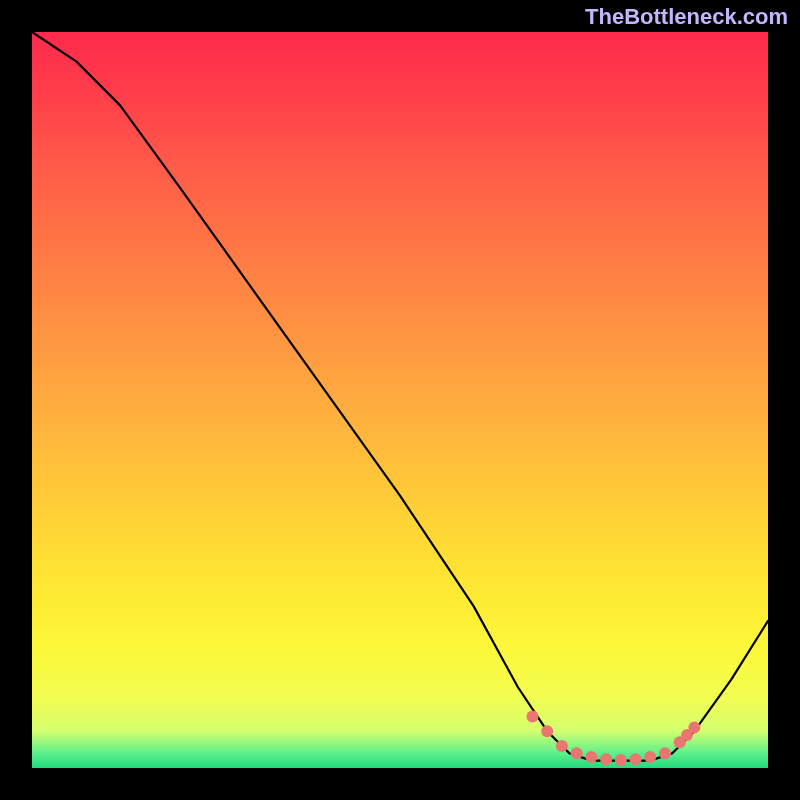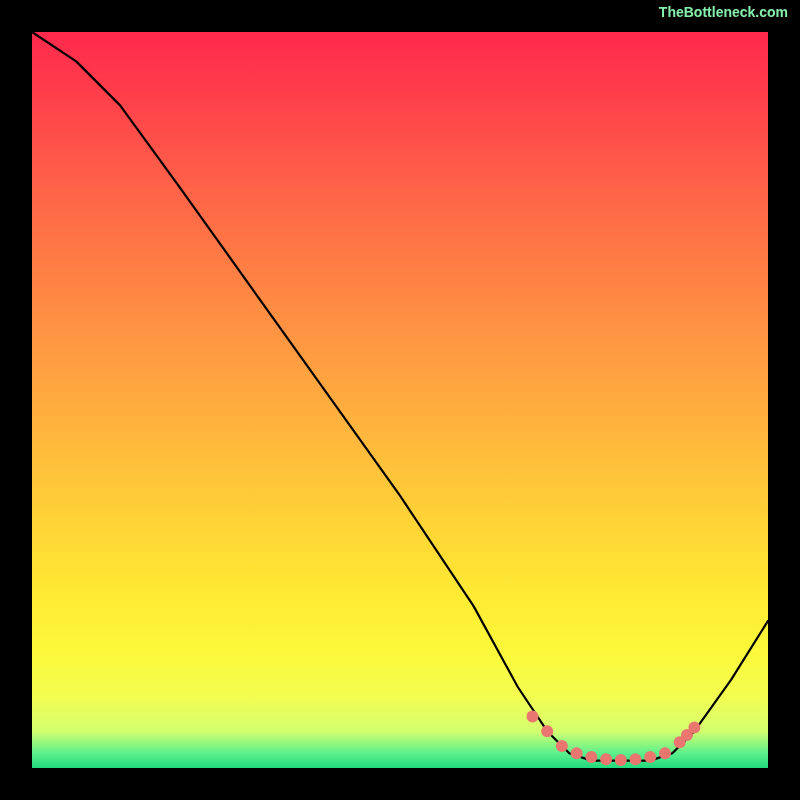--- a/index.html
+++ b/index.html
@@ -14,23 +14,23 @@
   .outer {
     position: relative;
     width: 800px;
     height: 800px;
     background: #000;
   }
   .watermark {
     position: absolute;
     top: 4px;
     right: 12px;
-    font-size: 14px;
+    font-size: 22px;
     font-weight: bold;
-    color: #86efac;
+    color: #c4b5fd;
     letter-spacing: 0px;
     z-index: 10;
   }
   .plot {
     position: absolute;
     left: 32px;
     top: 32px;
     width: 736px;
     height: 736px;
     background: linear-gradient(

